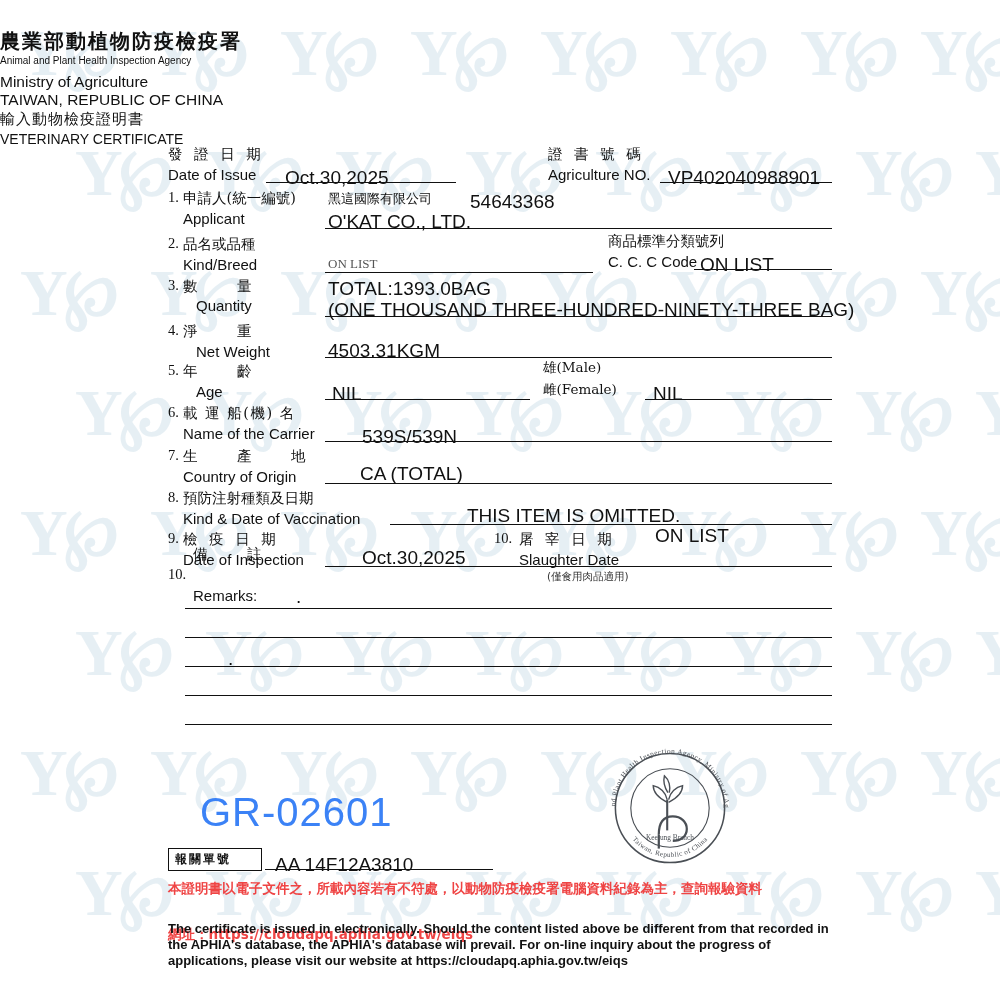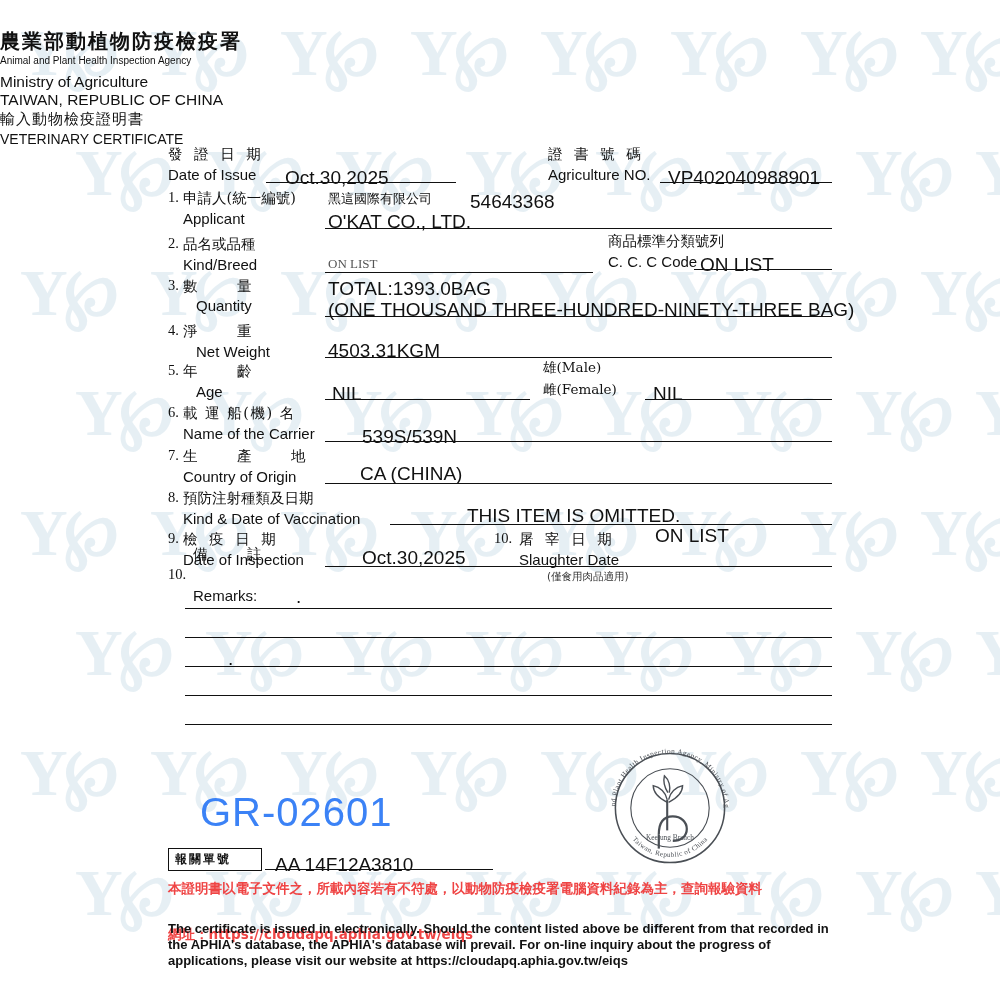--- a/index.html
+++ b/index.html
@@ -277,21 +277,21 @@
 
   <div class="t" style="left:168px; top:404px; font-family:'Liberation Serif',serif;">6.</div>
   <div class="t cn" style="left:183px; top:404px; letter-spacing:1.5px;">載 運 船(機) 名</div>
   <div class="t en" style="left:183px; top:425px;">Name of the Carrier</div>
   <div class="t val" style="left:362px; top:426px;">539S/539N</div>
   <div class="rule" style="left:325px; top:441px; width:507px;"></div>
 
   <div class="t" style="left:168px; top:447px; font-family:'Liberation Serif',serif;">7.</div>
   <div class="t cn" style="left:183px; top:447px;">生　　產　　地</div>
   <div class="t en" style="left:183px; top:468px;">Country of Origin</div>
-  <div class="t val" style="left:360px; top:463px;">CA (CHINA)</div>
+  <div class="t val" style="left:360px; top:463px;">CA (TOTAL)</div>
   <div class="rule" style="left:325px; top:483px; width:507px;"></div>
 
   <div class="t" style="left:168px; top:489px; font-family:'Liberation Serif',serif;">8.</div>
   <div class="t cn" style="left:183px; top:489px; letter-spacing:0px;">預防注射種類及日期</div>
   <div class="t en" style="left:183px; top:510px;">Kind &amp; Date of Vaccination</div>
   <div class="t val" style="left:467px; top:505px;">THIS ITEM IS OMITTED.</div>
   <div class="rule" style="left:390px; top:524px; width:442px;"></div>
 
   <div class="t" style="left:168px; top:530px; font-family:'Liberation Serif',serif;">9.</div>
   <div class="t cn" style="left:183px; top:530px;">檢 疫 日 期</div>

